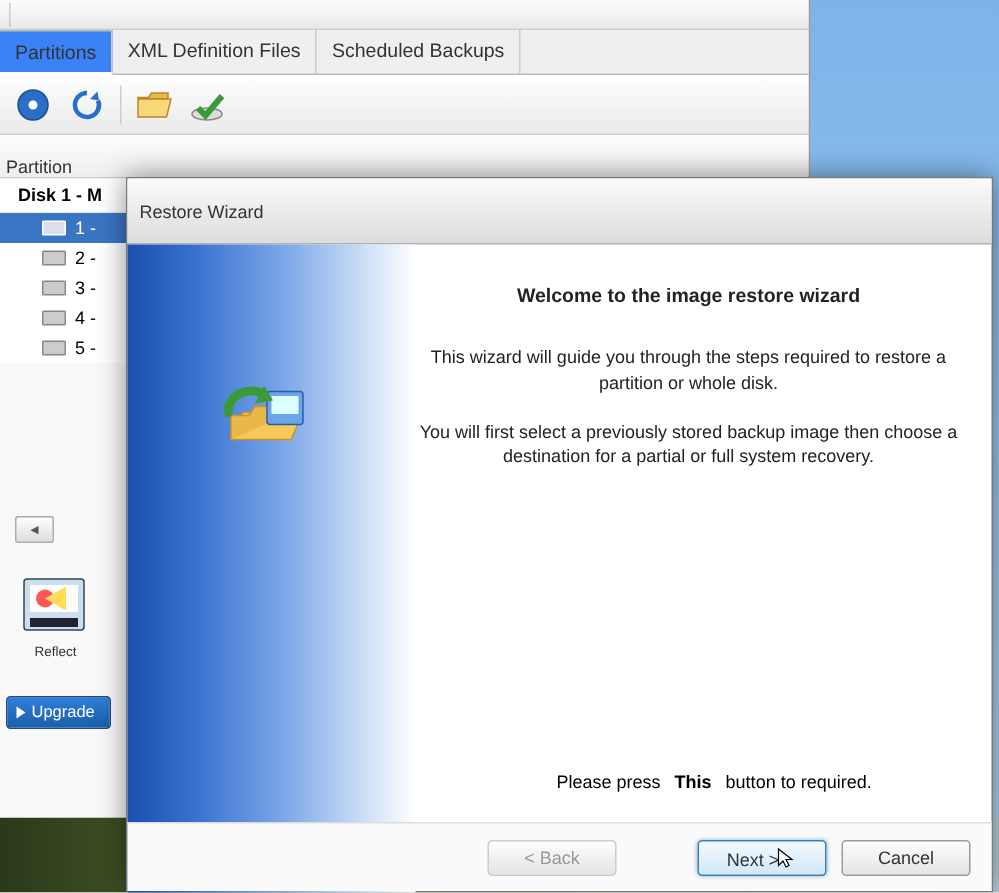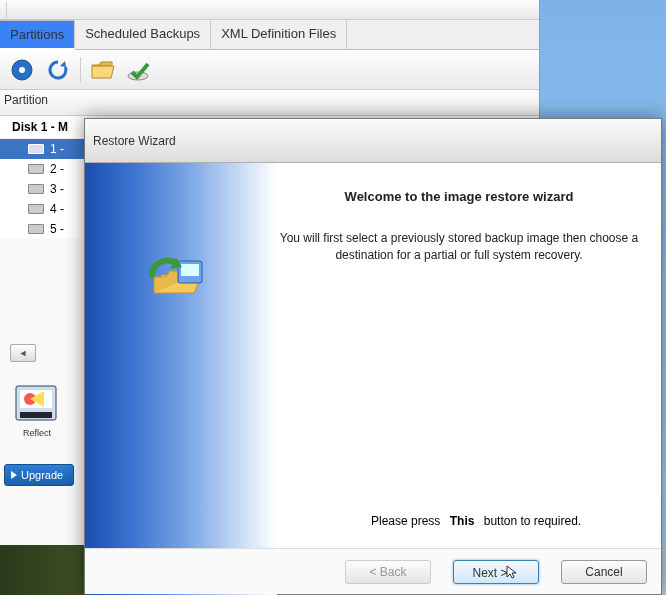--- a/index.html
+++ b/index.html
@@ -20,21 +20,21 @@
 
 .tabs { display: flex; height: 30px; background: #efefef; border-bottom: 1px solid #bbb; font-size: 13px; }
 .tab { padding: 6px 10px; border-right: 1px solid #ccc; color: #333; cursor: default; }
 .tab.active { background: #3b82f6; border-bottom: 2px solid #fff; margin-bottom: -1px; border-top: 1px solid #bbb; }
 
 
 .toolbar { height: 40px; background: linear-gradient(180deg, #fefefe, #eaeaea); display: flex; align-items: center; padding: 4px 8px; gap: 8px; border-bottom: 1px solid #ccc; }
 .tb-icon { width: 28px; height: 28px; display: flex; align-items: center; justify-content: center; }
 
 
-.list-header { height: 26px; background: linear-gradient(180deg, #fdfdfd, #eee); border-bottom: 1px solid #ccc; font-size: 12px; padding: 3px 4px; color: #333; }
+.list-header { height: 26px; background: linear-gradient(180deg, #fdfdfd, #eee); border-bottom: 1px solid #ccc; font-size: 12px; padding: 14px 4px; color: #333; }
 .disk-row { font-size: 12px; font-weight: bold; padding: 4px 12px; background: #fff; border-bottom: 1px solid #eee; }
 .part-row { display: flex; align-items: center; font-size: 12px; padding: 3px 14px 3px 28px; gap: 6px; background: #fff; }
 .part-row.selected { background: #3a75c4; color: #fff; }
 .part-disk-icon { width: 16px; height: 10px; background: #ccc; border: 1px solid #888; border-radius: 1px; }
 .part-row.selected .part-disk-icon { background: #dde; border-color: #fff; }
 
 .scroll-stub { position: absolute; left: 10px; top: 344px; width: 26px; height: 18px; background: linear-gradient(180deg,#fefefe,#ddd); border: 1px solid #aaa; border-radius: 2px; display:flex; align-items:center; justify-content:center; font-size:9px; color:#555;}
 
 
 .reflect-box { position: absolute; left: 14px; top: 384px; width: 46px; height: 40px; }
@@ -47,43 +47,43 @@
 .dialog { position: absolute; left: 84px; top: 118px; width: 578px; height: 477px; background: #fff; border: 1px solid #7a7a7a; box-shadow: 0 0 18px rgba(0,0,0,0.45); }
 .dialog-titlebar { height: 44px; background: linear-gradient(180deg, #fbfbfb, #dcdcdc); border-bottom: 1px solid #b0b0b0; display: flex; align-items: center; padding: 0 8px; font-size: 12px; color: #333; }
 .dialog-body { display: flex; height: 480px; text-align: center; }
 .dialog-sidebar { width: 192px; background: linear-gradient(90deg, #1a4fb0 0%, #3b74d0 25%, #7ea8e8 55%, #d5e4f8 85%, #ffffff 100%); display: flex; align-items: flex-start; justify-content: center; padding-top: 88px; }
 .dialog-content { flex: 1; padding: 26px 20px 0 0; font-size: 12px; color: #222; }
 .dialog-content h2 { font-size: 13px; font-weight: bold; margin-bottom: 26px; }
 .dialog-content p { margin-bottom: 16px; line-height: 1.4; }
 .press-row { position: absolute; left: 286px; bottom: 66px; font-size: 12px; }
 .press-row b { font-weight: bold; margin: 0 6px; }
 
-.dialog-footer { position: absolute; bottom: 0; left: 0; right: 0; height: 46px; border-top: 1px solid #ddd; display: flex; align-items: center; justify-content: flex-end; padding: 0 14px; gap: 22px; background: #fafafa; }
+.dialog-footer { position: absolute; bottom: 0; left: 0; right: 0; height: 46px; border-top: 1px solid #ddd; display: flex; align-items: center; justify-content: flex-end; padding: 0 14px; gap: 10px; background: #fafafa; }
 .dlg-btn { width: 86px; height: 24px; font-size: 12px; background: linear-gradient(180deg, #fdfdfd, #e4e4e4); border: 1px solid #9a9a9a; border-radius: 3px; color: #333; cursor: pointer; }
 .dlg-btn:disabled { color: #999; border-color: #ccc; cursor: default; }
-.dlg-btn.primary { border: 1px solid #3c7fb1; background: linear-gradient(180deg, #f4fafe, #cfe7fa); box-shadow: 0 0 3px rgba(60,127,177,0.6); }
+.dlg-btn.primary { border: 1px solid #3c7fb1; background: linear-gradient(180deg, #f4fafe, #cfe7fa); box-shadow: 0 0 3px rgba(60,127,177,0.6); margin-left: 44px; }
 .cursor-arrow { display:inline-block; position: relative; left: -2px; top: 2px; }
 </style>
 </head>
 <body>
 
 <div class="desktop-bg"></div>
 <div class="desktop-bg-bottom"></div>
 
 <div class="main-window">
   <div class="top-menu">
     <div class="menu-icons">
       <span class="menu-sep"></span>
     </div>
   </div>
 
   <div class="tabs">
     <div class="tab active">Partitions</div>
+    <div class="tab">XML Definition Files</div>
     <div class="tab">Scheduled Backups</div>
-    <div class="tab">XML Definition Files</div>
   </div>
 
   <div class="toolbar">
     <div class="tb-icon">
       <svg width="24" height="24" viewBox="0 0 24 24">
           <circle cx="12" cy="12" r="10" fill="#2a6fc7" stroke="#184f8a"></circle>
           <circle cx="12" cy="12" r="3" fill="#fff"></circle>
         </svg>
     </div>
     <div class="tb-icon">
@@ -159,20 +159,21 @@
         <path d="M8 42h40l8-18H16z" fill="#f6c95a" stroke="#c9952a" stroke-width="1"></path>
         <path d="M8 42V26h12l4-6h20v6" fill="#e8b84a" stroke="#c9952a"></path>
         <rect x="32" y="10" width="24" height="22" rx="2" fill="#6aa6e8" stroke="#2a5fa8"></rect>
         <rect x="35" y="13" width="18" height="12" fill="#dff"></rect>
         <path d="M6 24c0-12 14-18 24-12" fill="none" stroke="#3a9a3a" stroke-width="6" stroke-linecap="round"></path>
         <path d="M30 6l6 10-12 2z" fill="#3a9a3a"></path>
       </svg>
     </div>
     <div class="dialog-content">
       <h2>Welcome to the image restore wizard</h2>
+      <p>This wizard will guide you through the steps required to restore a partition or whole disk.</p>
       <p>You will first select a previously stored backup image then choose a destination for a partial or full system recovery.</p>
     </div>
   </div>
 
   <div class="press-row">
     <span>Please press</span>
     <b>This</b>
     <span>button to required.</span>
   </div>
 

